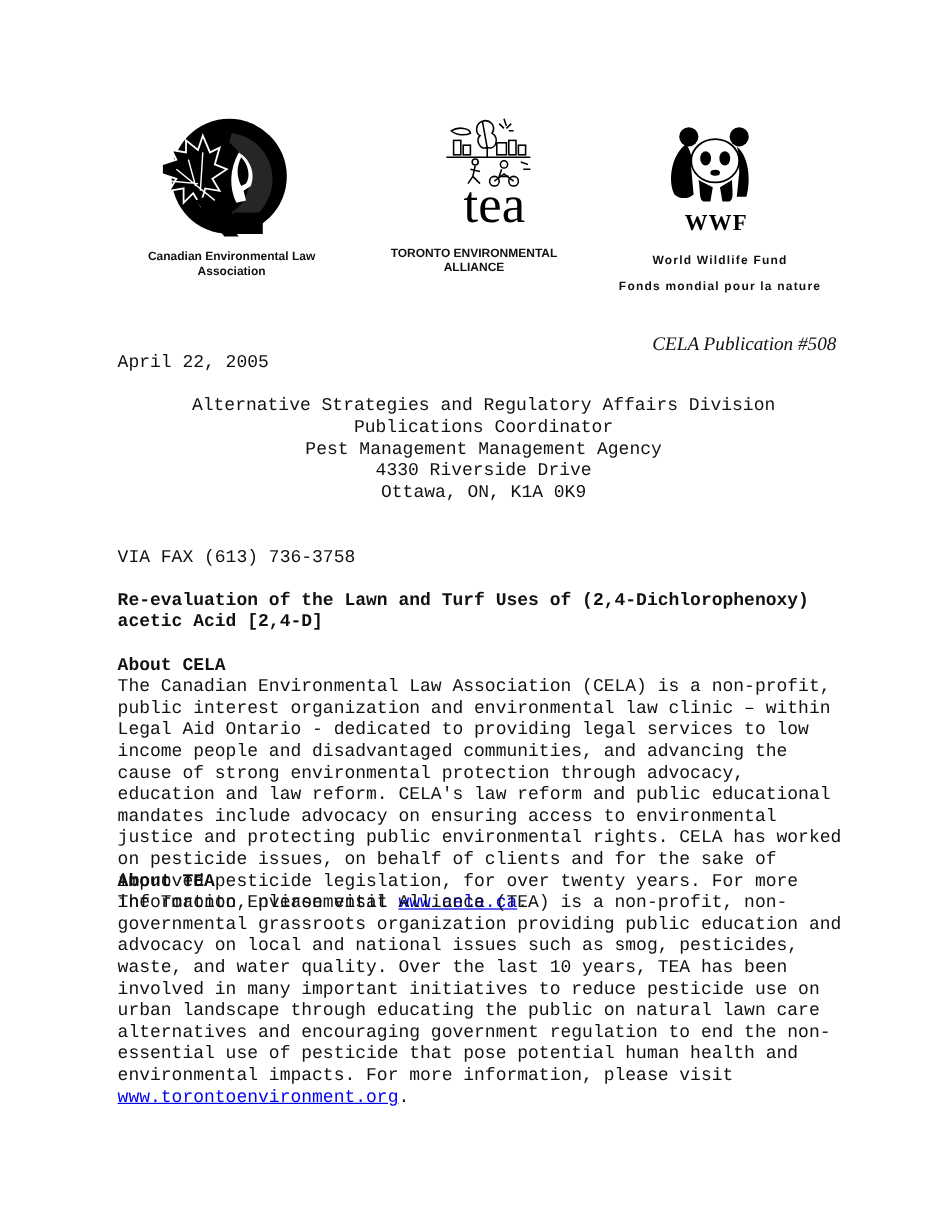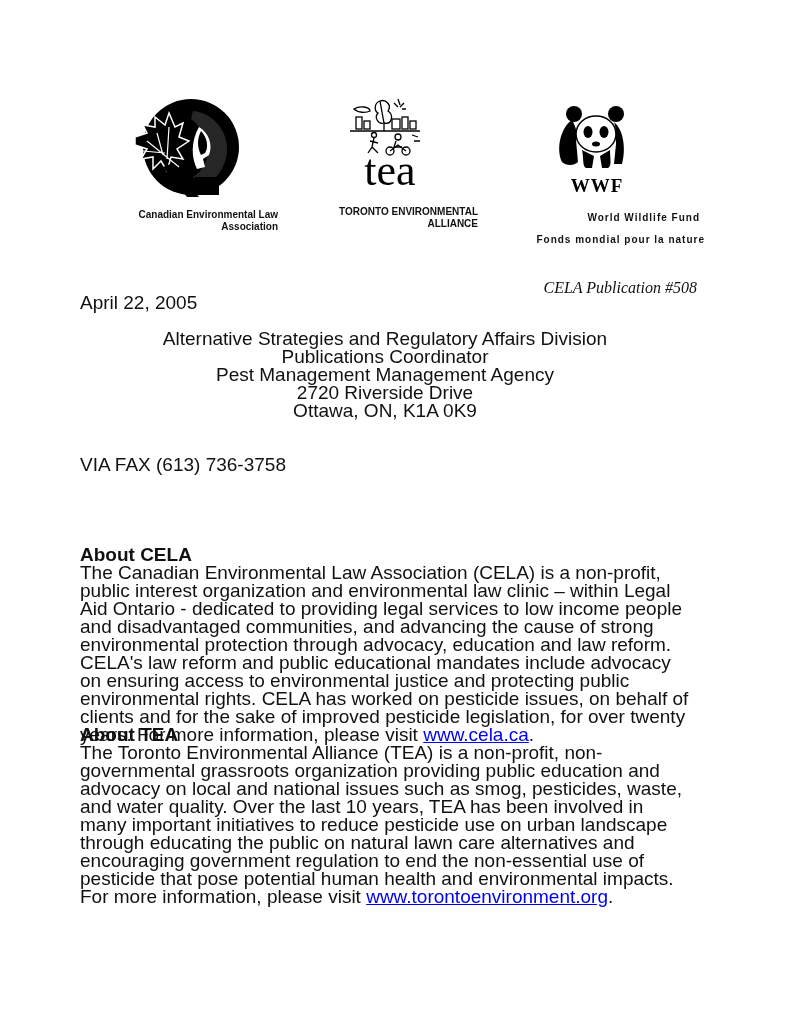--- a/index.html
+++ b/index.html
@@ -1,34 +1,34 @@
 <!DOCTYPE html>
 <html><head>
   <meta charset="utf-8">
   <style>
     html, body { margin: 0; padding: 0; background: #ffffff; }
     body { width: 791px; height: 1024px; position: relative; overflow: hidden; color: #111; }
 
     .logo { position: absolute; }
-    .caption { position: absolute; text-align: right; font-family: "Liberation Sans", sans-serif; font-size: 10px; line-height: 12px; color: #111; }
+    .caption { position: absolute; text-align: center; font-family: "Liberation Sans", sans-serif; font-size: 10px; line-height: 12px; color: #111; }
 
     #cela-logo { left: 133px; top: 97px; width: 108px; height: 103px; }
     #cela-cap { left: 108px; top: 209px; width: 170px; }
     #cela-cap .fr { font-weight: normal; margin-top: 2px; }
 
-    #tea-logo { left: 340px; top: 95px; width: 100px; height: 95px; }
+    #tea-logo { left: 362px; top: 95px; width: 100px; height: 95px; }
     #tea-cap { left: 312px; top: 206px; width: 166px; font-weight: bold; }
 
     #wwf-logo { left: 552px; top: 100px; width: 90px; height: 95px; }
     #wwf-cap1 { left: 500px; top: 212px; width: 200px; font-weight: bold; letter-spacing: 1px; }
     #wwf-cap2 { left: 495px; top: 234px; width: 210px; font-weight: bold; letter-spacing: 1px; }
 
     #pubnum { position: absolute; right: 94px; top: 279px; font-family: "Liberation Serif", serif; font-style: italic; font-size: 16px; }
 
-    .body-text { position: absolute; left: 80px; width: 610px; font-family: Liberation Sans, sans-serif; font-size: 19px; line-height: 18px; }
+    .body-text { position: absolute; left: 98px; width: 610px; font-family: Liberation Mono, monospace; font-size: 15px; line-height: 18px; }
     #date { top: 294px; }
     #address { top: 330px; }
     #address div { height: 18px; text-align: center; }
     #fax { top: 456px; }
     #re { top: 492px; font-weight: bold; }
     #cela-sec { top: 546px; }
     #tea-sec { top: 726px; }
     .sec-head { font-weight: bold; }
     a { color: #0000ee; text-decoration: underline; }
   </style>
@@ -95,27 +95,28 @@
 <div id="wwf-cap2" class="caption">Fonds mondial pour la nature</div>
 
 <div id="pubnum">CELA Publication #508</div>
 
 <div id="date" class="body-text">April 22, 2005</div>
 
 <div id="address" class="body-text">
   <div>Alternative Strategies and Regulatory Affairs Division</div>
   <div>Publications Coordinator</div>
   <div>Pest Management Management Agency</div>
-  <div>2720 Riverside Drive</div>
+  <div>4330 Riverside Drive</div>
   <div>Ottawa, ON, K1A 0K9</div>
 </div>
 
 <div id="fax" class="body-text">VIA FAX (613) 736-3758</div>
 
 <div id="re" class="body-text">
+  <div>Re-evaluation of the Lawn and Turf Uses of (2,4-Dichlorophenoxy) acetic Acid [2,4-D]</div>
 </div>
 
 <div id="cela-sec" class="body-text">
   <div class="sec-head">About CELA</div>
   <div><span>The Canadian Environmental Law Association (CELA) is a non-profit, public interest organization and environmental law clinic – within Legal Aid Ontario - dedicated to providing legal services to low income people and disadvantaged communities, and advancing the cause of strong environmental protection through advocacy, education and law reform. CELA's law reform and public educational mandates include advocacy on ensuring access to environmental justice and protecting public environmental rights. CELA has worked on pesticide issues, on behalf of clients and for the sake of improved pesticide legislation, for over twenty years. For more information, please visit </span><a href="www.cela.ca">www.cela.ca</a><span>.</span></div>
 </div>
 
 <div id="tea-sec" class="body-text">
   <div class="sec-head">About TEA</div>
   <div><span>The Toronto Environmental Alliance (TEA) is a non-profit, non-governmental grassroots organization providing public education and advocacy on local and national issues such as smog, pesticides, waste, and water quality.  Over the last 10 years, TEA has been involved in many important initiatives to reduce pesticide use on urban landscape through educating the public on natural lawn care alternatives and encouraging government regulation to end the non-essential use of pesticide that pose potential human health and environmental impacts. For more information, please visit </span><a href="www.torontoenvironment.org">www.torontoenvironment.org</a><span>.</span></div>

